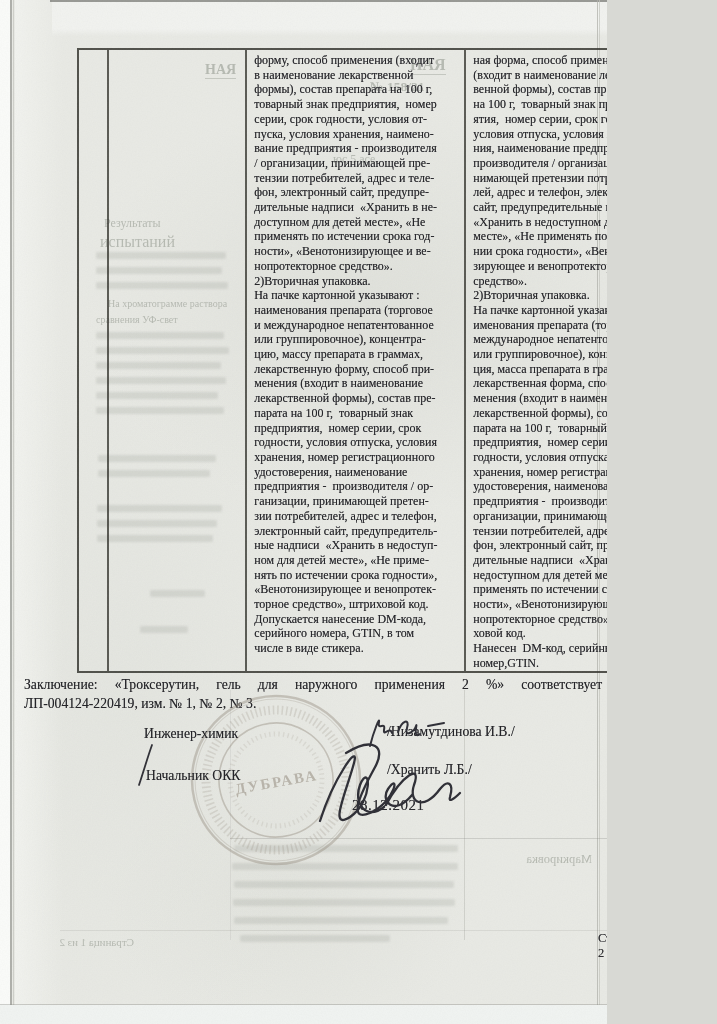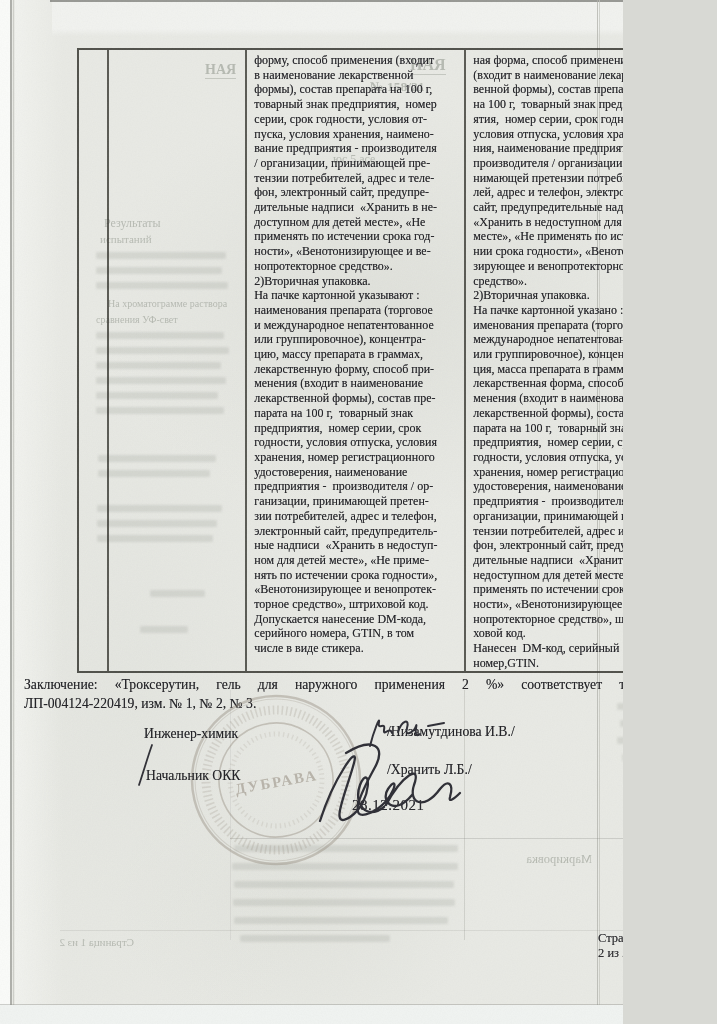--- a/index.html
+++ b/index.html
@@ -5,21 +5,20 @@
   html,body{margin:0;padding:0;background:#d8d9d4;}
   .page{
     position:relative;width:607px;height:1024px;overflow:hidden;
     background:
       radial-gradient(420px 300px at 62% 30%, rgba(213,215,208,.45), transparent 70%),
       radial-gradient(320px 520px at 22% 68%, rgba(224,226,220,.55), transparent 72%),
       radial-gradient(260px 200px at 48% 88%, rgba(216,218,211,.4), transparent 70%),
       #e9eae5;
     font-family:"Liberation Serif","DejaVu Serif",serif;
     color:#232328;
-    padding-left:16px;
   }
   .abs{position:absolute;}
   
   .edge-left-white{left:0;top:0;width:10px;height:1024px;background:#fbfcfa;}
   .edge-left-line1{left:10px;top:0;width:2px;height:1024px;background:#9fa09b;opacity:.8;}
   .edge-left-line2{left:13px;top:0;width:1px;height:1024px;background:#cfd0ca;}
   .edge-left-grad{left:15px;top:0;width:48px;height:1024px;background:linear-gradient(90deg,#f2f3ef, rgba(242,243,239,0));}
   .edge-top-band{left:52px;top:0;width:665px;height:36px;background:linear-gradient(180deg,#f2f3f0 80%, rgba(242,243,240,0));}
   .edge-top-line{left:50px;top:0;width:608px;height:2px;background:#5a5b56;opacity:.6;}
   .edge-bottom-line{left:0;top:1004px;width:717px;height:1px;background:#8c8d88;opacity:.4;}
@@ -81,21 +80,21 @@
   <div class="abs dash-artifact"></div>
   <div class="abs edge-bottom-line"></div>
   <div class="abs edge-bottom-band"></div>
   <div class="abs edge-right-white"></div>
 
   <div class="abs ghost" style="left:205px;top:62px;font-size:14px;font-weight:bold;border-bottom:1px solid rgba(174,178,170,.7);">НАЯ</div>
   <div class="abs ghost" style="left:410px;top:56px;font-size:16px;font-weight:bold;border-bottom:1px solid rgba(174,178,170,.7);">НАЯ</div>
   <div class="abs ghost" style="left:370px;top:79px;font-size:13.5px;font-weight:bold;">№ 158/21</div>
   <div class="abs ghost" style="left:333px;top:152px;font-size:12px;">юс 5 асе</div>
   <div class="abs ghost" style="left:104px;top:216px;font-size:12px;">Результаты</div>
-  <div class="abs ghost" style="left:100px;top:233px;font-size:11px;">испытаний</div>
+  <div class="abs ghost" style="left:100px;top:233px;font-size:16px;">испытаний</div>
   <div class="abs ghost" style="left:108px;top:298px;font-size:10px;">На хроматограмме раствора</div>
   <div class="abs ghost" style="left:96px;top:314px;font-size:10px;">сравнения УФ-свет</div>
   <div class="abs ghost mirror" style="left:480px;top:852px;font-size:12.5px;width:112px;">Маркировка</div>
   <div class="abs ghost mirror" style="left:16px;top:936px;font-size:11px;width:118px;">Страница 1 из 2</div>
 
   <div class="abs gbar" style="left:96px;top:252px;width:130px;"></div>
   <div class="abs gbar" style="left:96px;top:267px;width:126px;"></div>
   <div class="abs gbar" style="left:96px;top:282px;width:132px;"></div>
   <div class="abs gbar" style="left:96px;top:332px;width:128px;"></div>
   <div class="abs gbar" style="left:96px;top:347px;width:133px;"></div>

